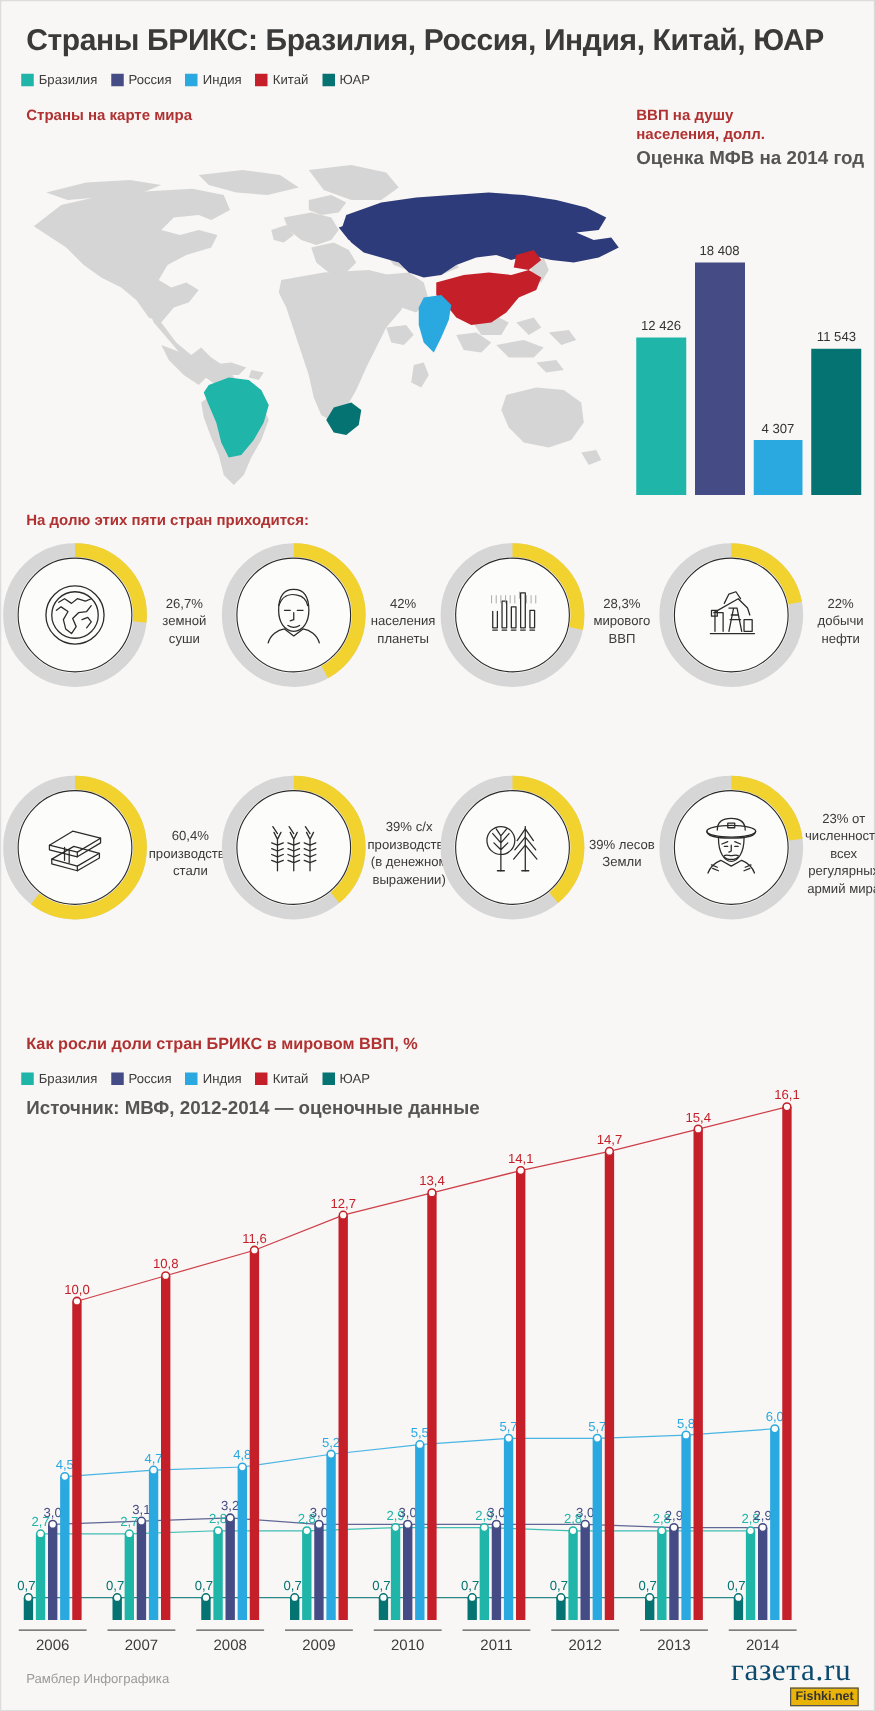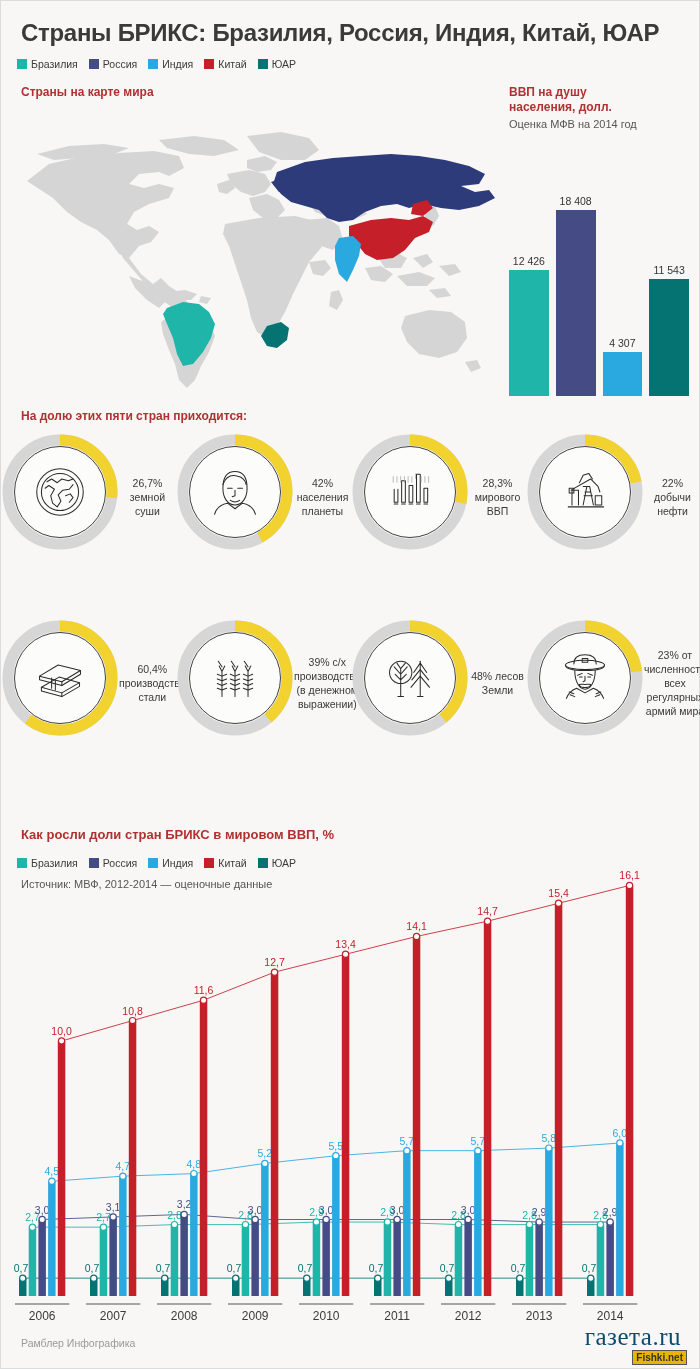--- a/index.html
+++ b/index.html
@@ -24,21 +24,21 @@
   }
   .legend { position: absolute; display: flex; align-items: center; gap: 11px; }
   .legend-top { left: 16px; top: 57px; }
   .legend-item { display: flex; align-items: center; gap: 4px; }
   .legend-swatch { width: 10px; height: 10px; display: inline-block; }
   .legend-label { font-size: 10.5px; color: #3b3b3b; }
 
   .sec-head {
     position: absolute; font-size: 12px; font-weight: bold; color: #b03131;
   }
-  .sec-sub { position: absolute; font-size: 11px; color: #555; }
+  .sec-sub { position: absolute; font-size: 15px; color: #555; font-weight: bold; }
 
   
   .map-wrap { position: absolute; left: 8px; top: 125px; width: 490px; height: 270px; }
   .map-wrap svg { width: 100%; height: 100%; display: block; }
 
   
   .gdp { position: absolute; left: 508px; top: 205px; width: 180px; height: 190px; }
   .gdp-bars { position: absolute; bottom: 0; left: 0; width: 180px; height: 190px;
               display: flex; align-items: flex-end; gap: 7px; }
   .gdp-bar-col { position: relative; flex: 1; display: flex; flex-direction: column;
@@ -321,21 +321,21 @@
                 <circle cx="-10" cy="-6" r="12"></circle>
                 <path d="M-10,20 L-10,-10 M-10,-4 L-17,-12 M-10,-4 L-3,-12 M-10,-10 L-14,-16 M-10,-10 L-5,-16 M-10,2 L-16,-4 M-10,2 L-4,-4"></path>
                 <path d="M-13,20 L-7,20"></path>
                 <path d="M11,-18 L11,20"></path>
                 <path d="M11,-16 L4,-6 M11,-16 L18,-6 M11,-9 L2,2 M11,-9 L20,2 M11,-2 L1,10 M11,-2 L21,10"></path>
                 <path d="M8,20 L14,20"></path>
               </g>
             </g>
           </svg>
         </div>
-        <div class="donut-cap">48% лесов Земли</div>
+        <div class="donut-cap">39% лесов Земли</div>
       </div>
       <div class="donut-cell">
         <div class="donut">
           <svg viewBox="0 0 118 118">
             <circle cx="59" cy="59" r="52" fill="none" stroke="#d6d6d6" stroke-width="11"></circle>
             <circle cx="59" cy="59" r="52" fill="none" stroke="#f2d22e" stroke-width="11" stroke-dasharray="75.14689627386787 326.7256359733385" transform="rotate(-90 59 59)"></circle>
             <circle cx="59" cy="59" r="45.5" fill="#fcfcfa" stroke="#2b2b2b" stroke-width="0.9"></circle>
             <g transform="translate(59,59) scale(0.93)">
               <g fill="none" stroke="#2b2b2b" stroke-width="1.1" stroke-linecap="round" stroke-linejoin="round">
                 <ellipse cx="0" cy="-14" rx="21" ry="5"></ellipse>

